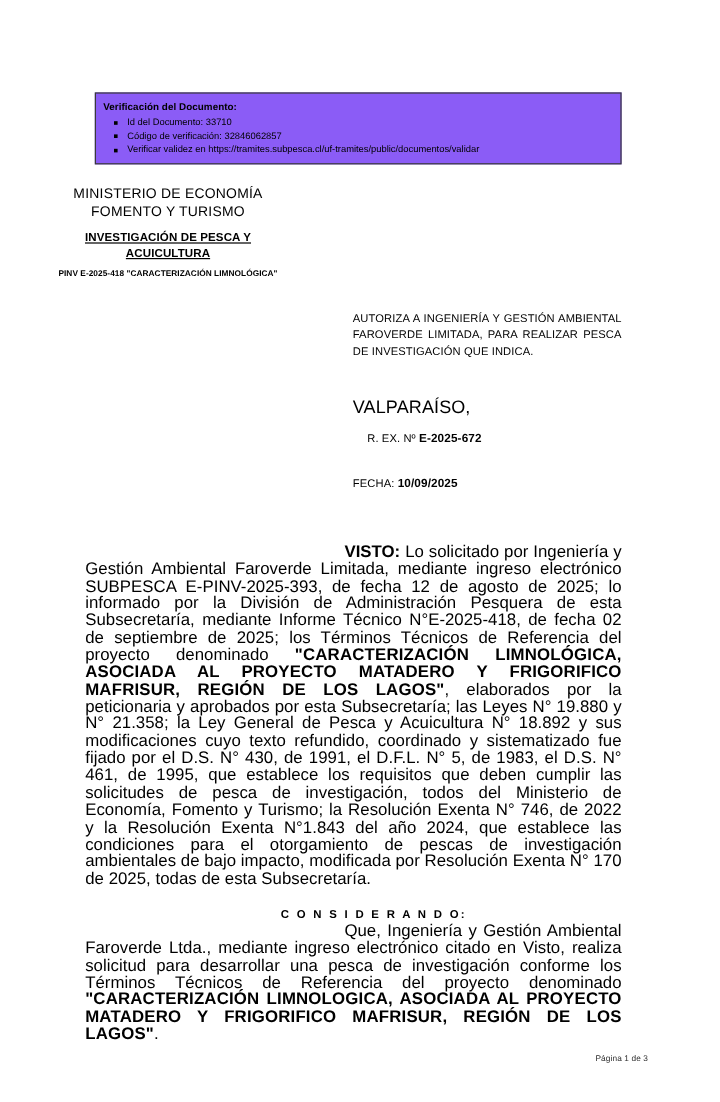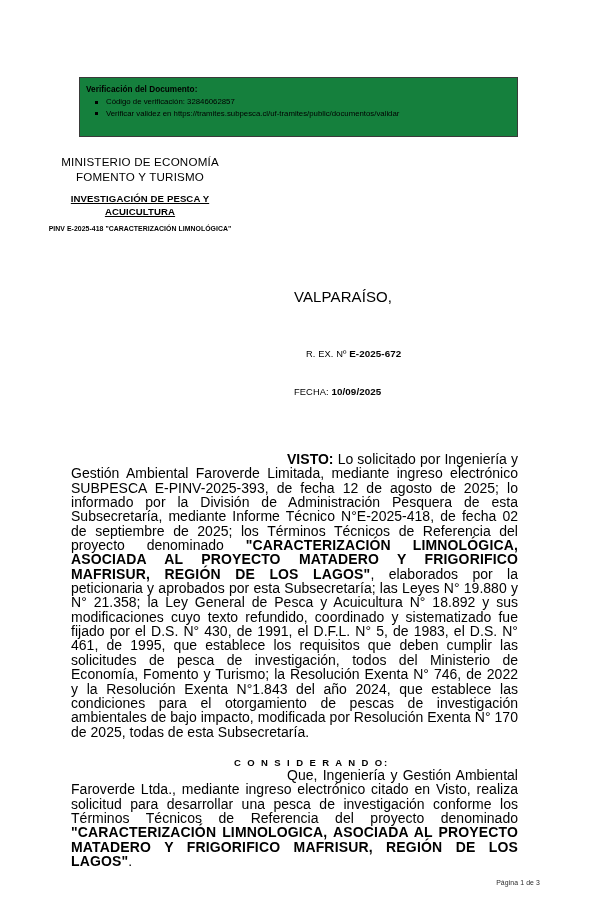--- a/index.html
+++ b/index.html
@@ -27,21 +27,21 @@
   
   .verify-box {
     position: absolute;
     left: 79px;
     top: 77px;
     width: 439px;
     height: 60px;
     border: 1px solid #3a3a3a;
     box-sizing: border-box;
     overflow: hidden;
-    background: #15803d;
+    background: #8b5cf6;
   }
   .verify-title {
     font-size: 8.2px;
     font-weight: bold;
     margin: 7px 0 1px 6px;
     letter-spacing: 0.05px;
     line-height: 10px;
   }
   .verify-list {
     list-style: none;
@@ -107,21 +107,21 @@
     text-align-last: left;
     letter-spacing: 0.1px;
   }
   .place {
     font-size: 15px;
     margin-top: 30px;
     letter-spacing: 0.1px;
   }
   .resnum {
     font-size: 9.3px;
-    margin-top: 43px;
+    margin-top: 12px;
     letter-spacing: 0.1px;
     padding-left: 12px;
   }
   .resnum b, .fecha b {
     font-weight: bold;
     font-size: 9.8px;
   }
   .fecha {
     font-size: 9.3px;
     margin-top: 27px;
@@ -172,34 +172,36 @@
   }
 </style>
 </head>
 <body>
 
 <div class="page">
 
   <div class="verify-box">
     <div class="verify-title">Verificación del Documento:</div>
     <ul class="verify-list">
+      <li>Id del Documento: 33710</li>
       <li>Código de verificación: 32846062857</li>
       <li>Verificar validez en https://tramites.subpesca.cl/uf-tramites/public/documentos/validar</li>
     </ul>
   </div>
 
   <div class="org-header">
     <div class="ministry">MINISTERIO DE ECONOMÍA</div>
     <div class="ministry">FOMENTO Y TURISMO</div>
     <div class="subsecretaria">INVESTIGACIÓN DE PESCA Y</div>
     <div class="subsecretaria" style="margin-top:0">ACUICULTURA</div>
     <div class="pinv">PINV E-2025-418 "CARACTERIZACIÓN LIMNOLÓGICA"</div>
   </div>
 
   <div class="right-col">
+    <div class="subject">AUTORIZA A INGENIERÍA Y GESTIÓN AMBIENTAL FAROVERDE LIMITADA, PARA REALIZAR PESCA DE INVESTIGACIÓN QUE INDICA.</div>
     <div class="place">VALPARAÍSO,</div>
     <div class="resnum"><span>R. EX. Nº </span><b>E-2025-672</b></div>
     <div class="fecha"><span>FECHA: </span><b>10/09/2025</b></div>
   </div>
 
   <div class="body-block">
 
     <p class="para"><span class="indent"></span><b class="strong">VISTO:</b><span> Lo solicitado por Ingeniería y Gestión Ambiental Faroverde Limitada, mediante ingreso electrónico SUBPESCA E-PINV-2025-393, de fecha 12 de agosto de 2025; lo informado por la División de Administración Pesquera de esta Subsecretaría, mediante Informe Técnico N°E-2025-418, de fecha 02 de septiembre de 2025; los Términos Técnicos de Referencia del proyecto denominado </span><b class="title-strong">"CARACTERIZACIÓN LIMNOLÓGICA, ASOCIADA AL PROYECTO MATADERO Y FRIGORIFICO MAFRISUR, REGIÓN DE LOS LAGOS"</b><span>, elaborados por la peticionaria y aprobados por esta Subsecretaría; las Leyes N° 19.880 y N° 21.358; la Ley General de Pesca y Acuicultura N° 18.892 y sus modificaciones cuyo texto refundido, coordinado y sistematizado fue fijado por el D.S. N° 430, de 1991, el D.F.L. N° 5, de 1983, el D.S. N° 461, de 1995, que establece los requisitos que deben cumplir las solicitudes de pesca de investigación, todos del Ministerio de Economía, Fomento y Turismo; la Resolución Exenta N° 746, de 2022 y la Resolución Exenta N°1.843 del año 2024, que establece las condiciones para el otorgamiento de pescas de investigación ambientales de bajo impacto, modificada por Resolución Exenta N° 170 de 2025, todas de esta Subsecretaría.</span></p>
 
     <p class="considerando">C O N S I D E R A N D O:</p>

